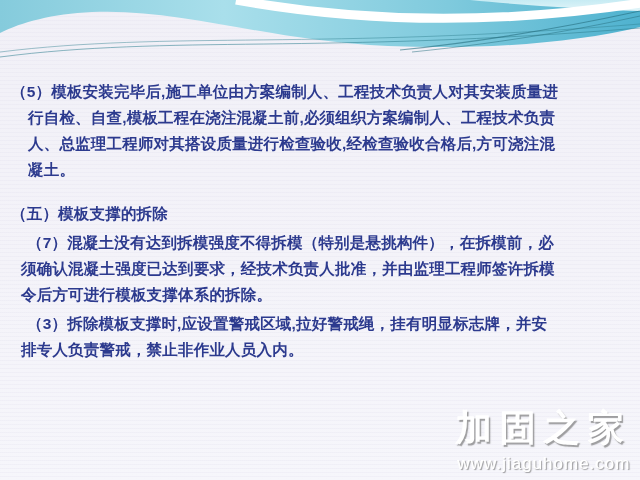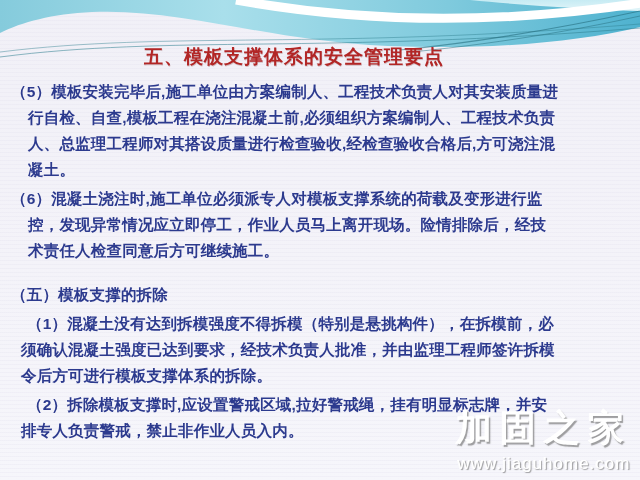--- a/index.html
+++ b/index.html
@@ -79,28 +79,26 @@
     <path d="M470,0 H640 V11 C585,9 520,5 470,0 Z" fill="url(#gPale)"></path>
 
     <path d="M236,0 C380,26 520,22 648,2" stroke="#ffffff" stroke-width="9" fill="none"></path>
 
     <path d="M0,57 C170,35 320,54 640,28" stroke="#2f7f8f" stroke-width="1" fill="none" opacity="0.55"></path>
     <path d="M0,52 C170,31 320,50 640,24" stroke="#2f7f8f" stroke-width="1" fill="none" opacity="0.45"></path>
     <path d="M400,50 C500,40 580,24 640,11" stroke="#256d7d" stroke-width="1.2" fill="none" opacity="0.6"></path>
     <path d="M412,52 C512,42 590,27 640,16" stroke="#256d7d" stroke-width="1" fill="none" opacity="0.5"></path>
   </svg>
 
-  <div class="slide-title">五、模板支撑体系的安全管理要点</div>
 
   <div class="body-text">
     <p class="hang">（5）模板安装完毕后,施工单位由方案编制人、工程技术负责人对其安装质量进行自检、自查,模板工程在浇注混凝土前,必须组织方案编制人、工程技术负责人、总监理工程师对其搭设质量进行检查验收,经检查验收合格后,方可浇注混凝土。</p>
-    <p class="hang">（6）混凝土浇注时,施工单位必须派专人对模板支撑系统的荷载及变形进行监控，发现异常情况应立即停工，作业人员马上离开现场。险情排除后，经技术责任人检查同意后方可继续施工。</p>
     <p class="heading">（五）模板支撑的拆除</p>
-    <p class="sub">（1）混凝土没有达到拆模强度不得拆模（特别是悬挑构件），在拆模前，必须确认混凝土强度已达到要求，经技术负责人批准，并由监理工程师签许拆模令后方可进行模板支撑体系的拆除。</p>
-    <p class="sub">（2）拆除模板支撑时,应设置警戒区域,拉好警戒绳，挂有明显标志牌，并安排专人负责警戒，禁止非作业人员入内。</p>
+    <p class="sub">（7）混凝土没有达到拆模强度不得拆模（特别是悬挑构件），在拆模前，必须确认混凝土强度已达到要求，经技术负责人批准，并由监理工程师签许拆模令后方可进行模板支撑体系的拆除。</p>
+    <p class="sub">（3）拆除模板支撑时,应设置警戒区域,拉好警戒绳，挂有明显标志牌，并安排专人负责警戒，禁止非作业人员入内。</p>
   </div>
 
   <div class="watermark">
     <div class="brand">加固之家</div>
     <div class="url">www.jiaguhome.com</div>
   </div>
 
 </div>
 
 </body></html>

